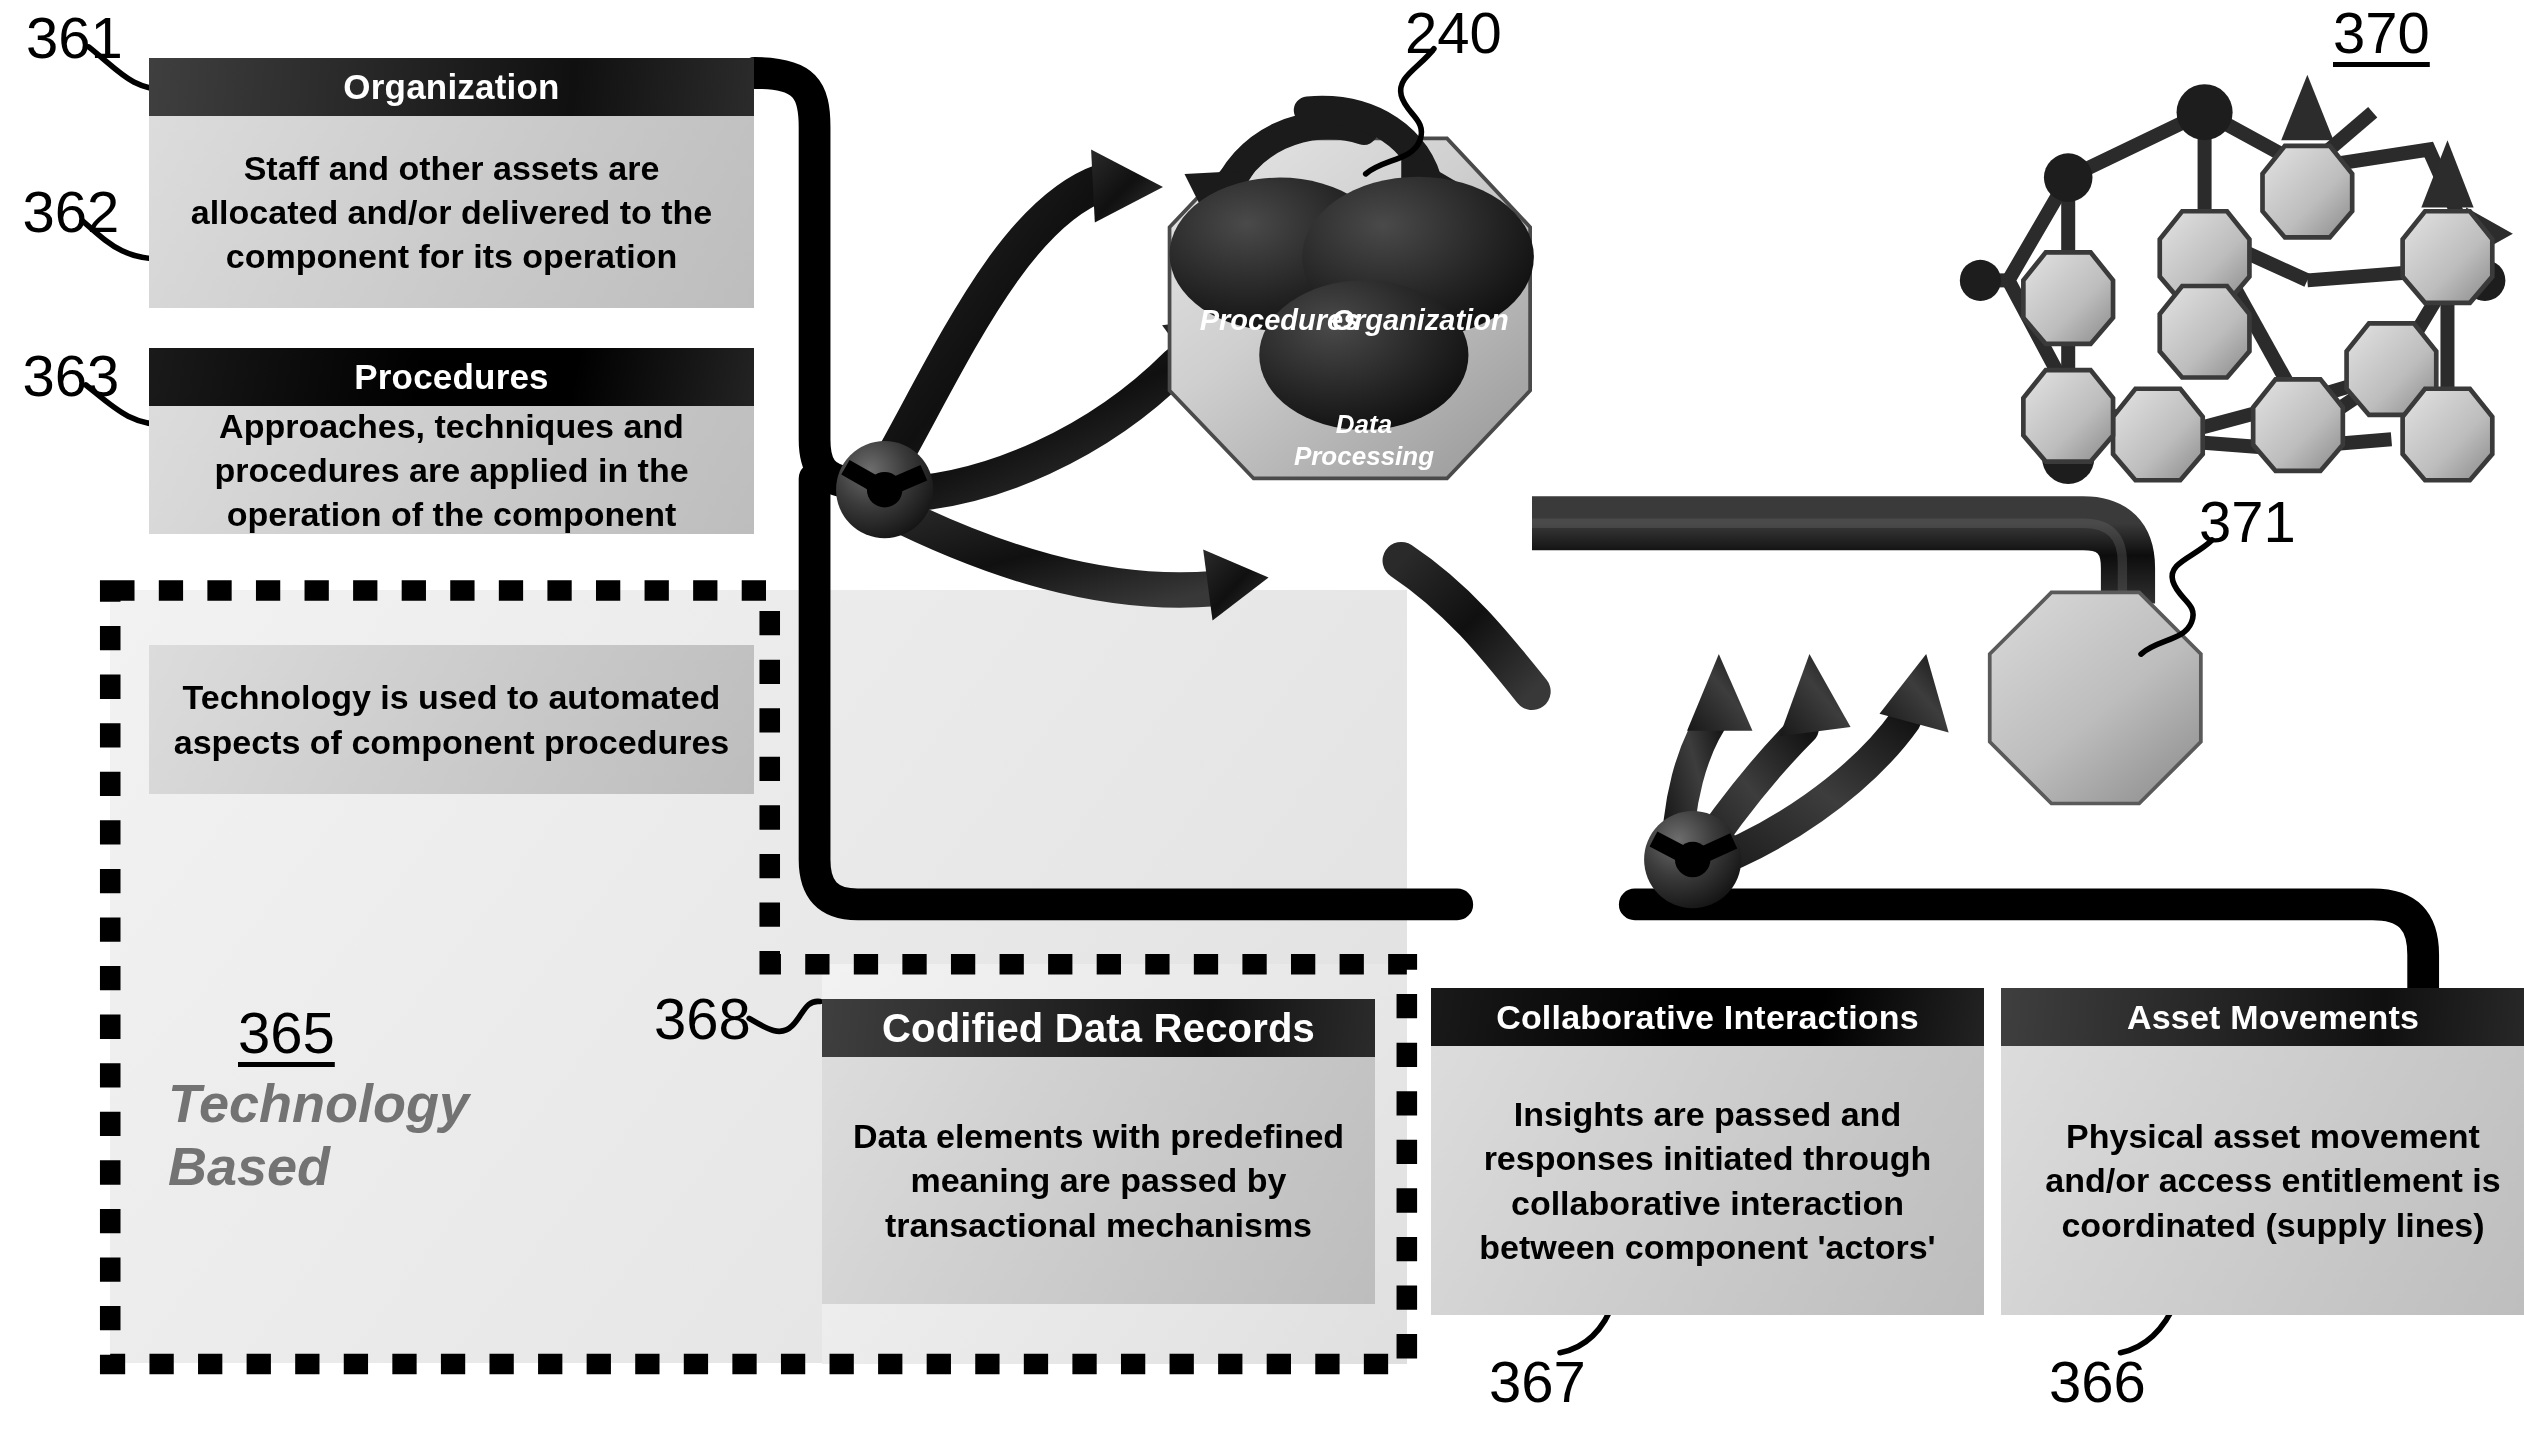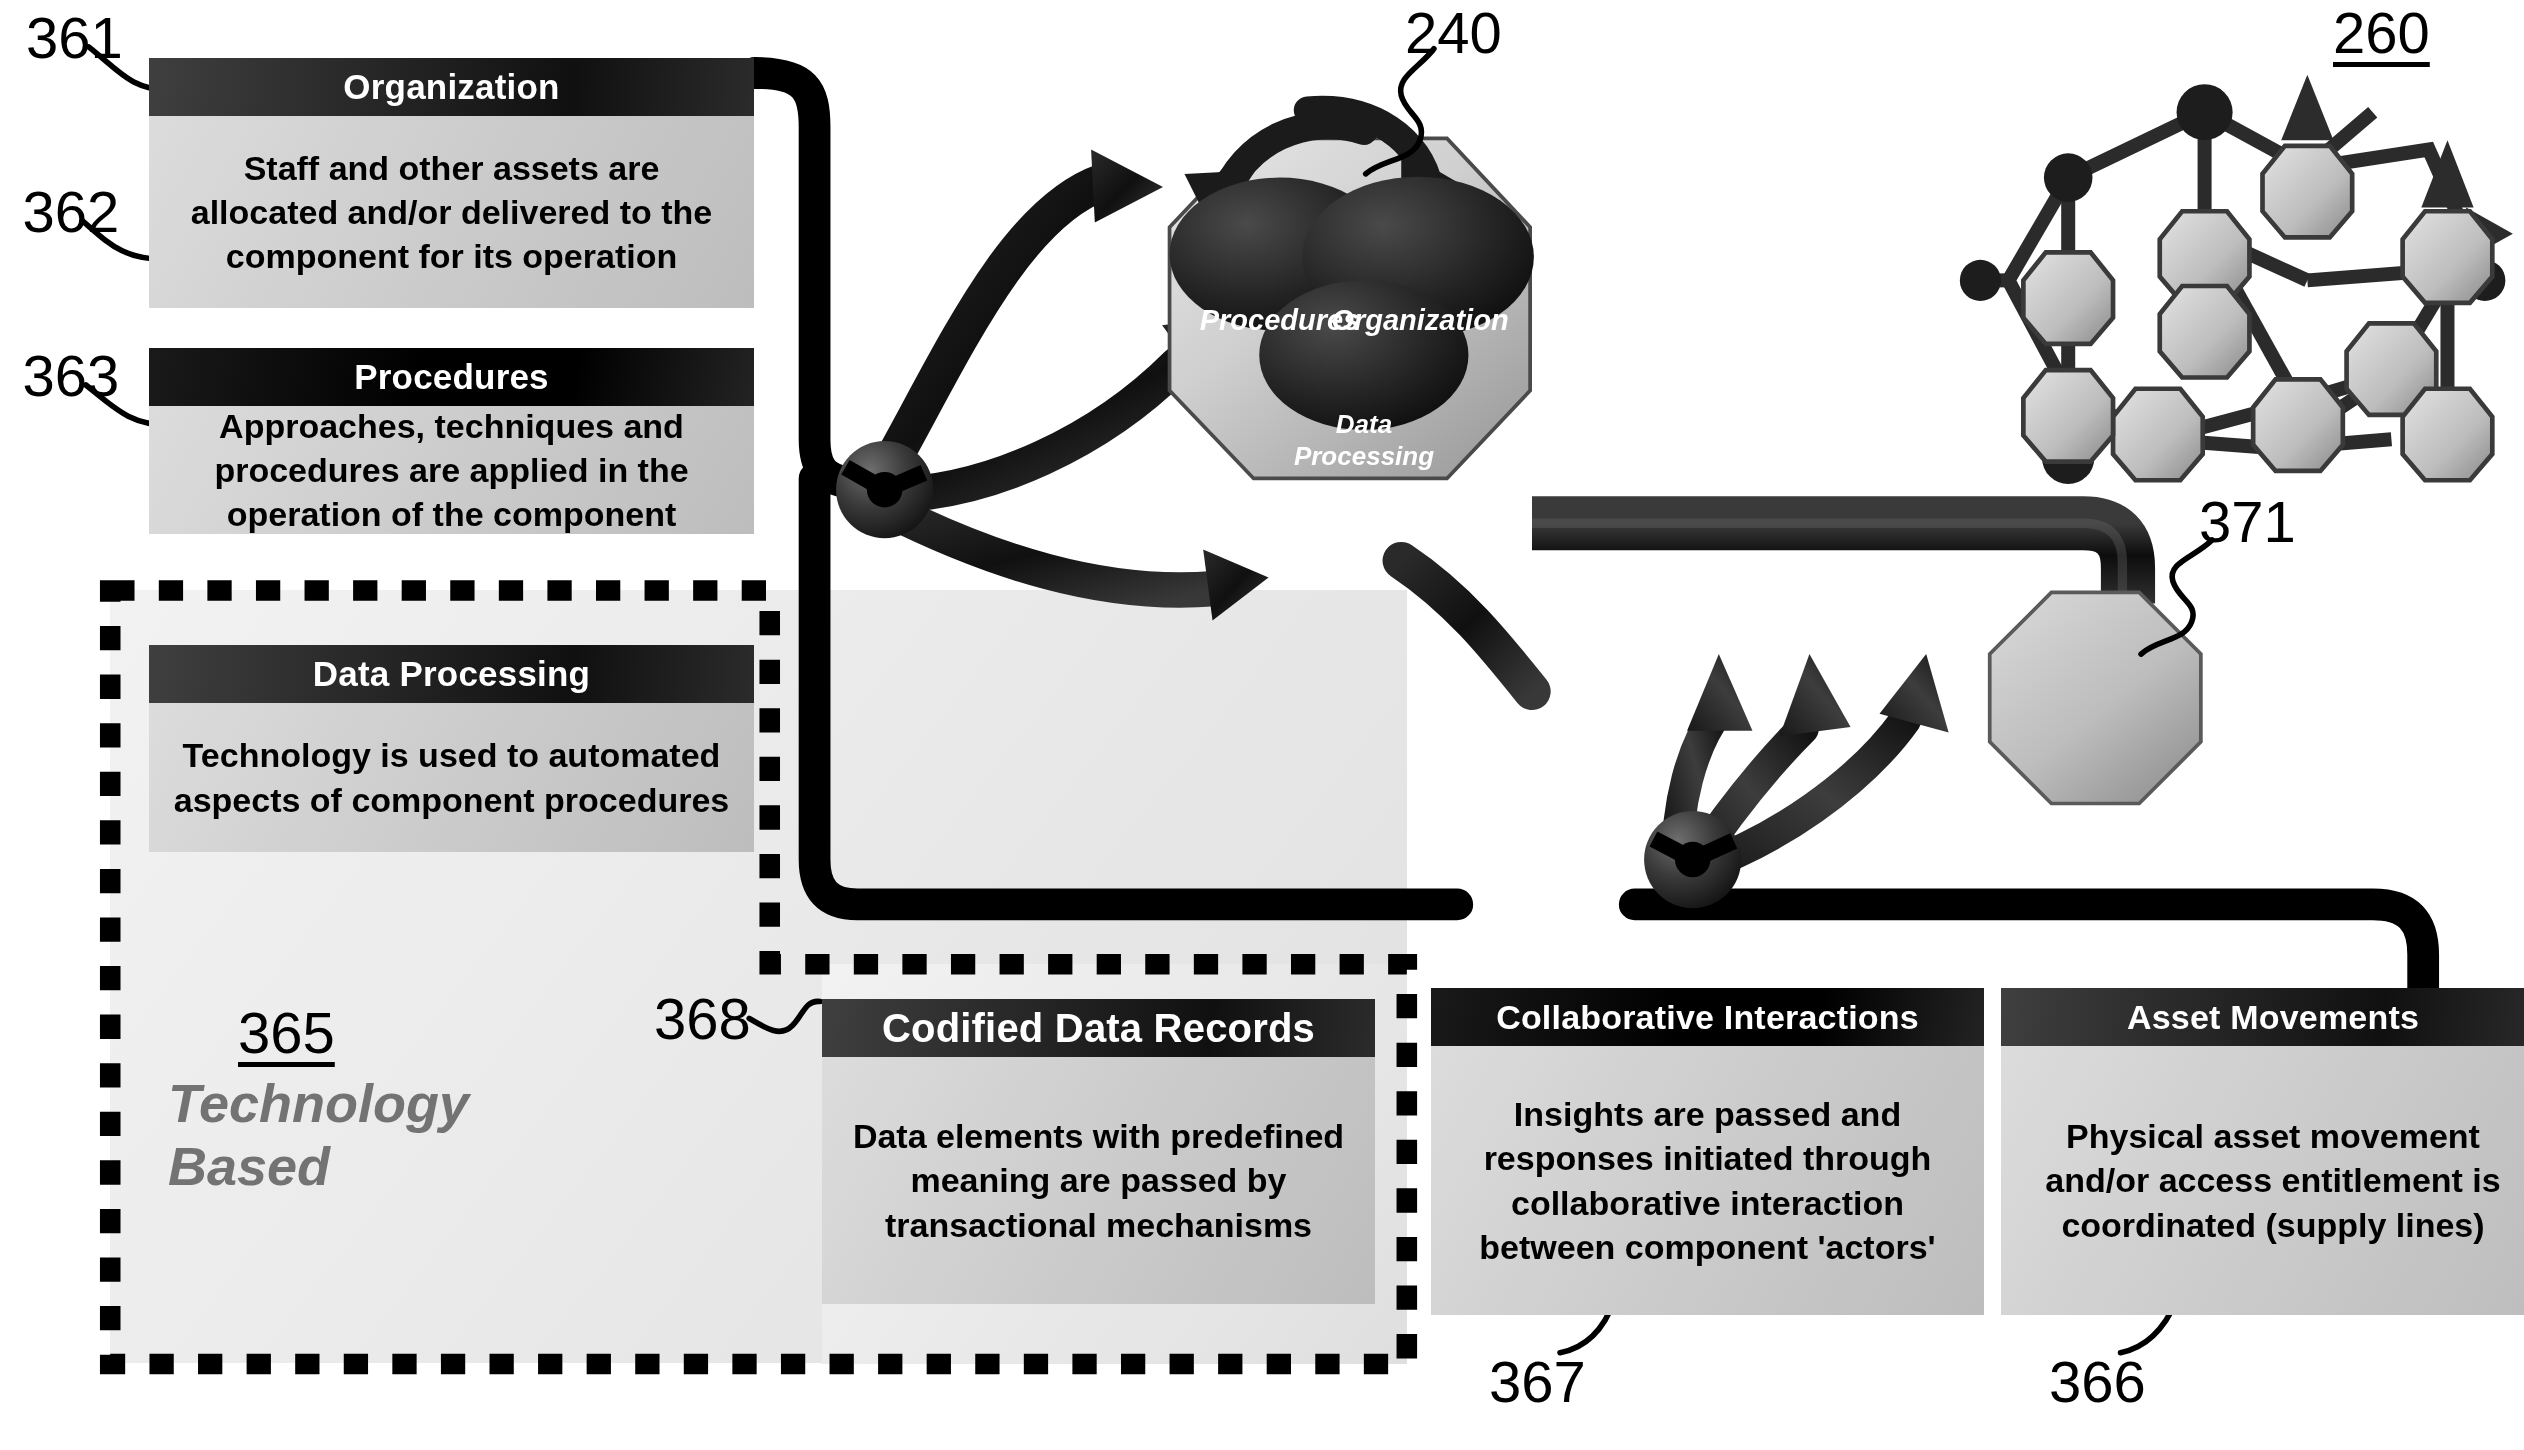--- a/index.html
+++ b/index.html
@@ -238,21 +238,20 @@
     <div class="hdr hdr-dark" style="height:58px;font-size:35px;">Organization</div>
     <div class="bdy bdy-grey" style="height:192px;font-size:34px;padding:0 22.4px;">Staff and other assets are allocated and/or delivered to the component for its operation</div>
   </div>
 
   <div class="card" style="left:149px;top:348px;width:605px;">
     <div class="hdr hdr-black" style="height:58px;font-size:35px;">Procedures</div>
     <div class="bdy bdy-grey" style="height:128px;font-size:34px;padding:0 22.4px;">Approaches, techniques and procedures are applied in the operation of the component</div>
   </div>
 
   <div class="card" style="left:149px;top:645px;width:605px;">
-    <div class="hdr hdr-dark" style="height:58px;font-size:35px;">Data Processing</div>
     <div class="bdy bdy-grey" style="height:149px;font-size:34px;padding:0 22.4px;">Technology is used to automated aspects of component procedures</div>
   </div>
 
   <div class="ref u" style="left:238px;top:1004px;">365</div>
   <div class="tba" style="left:168px;top:1072px;width:430px;font-size:54px;">
     <div>Technology</div>
     <div>Based</div>
   </div>
 
   <div class="card" style="left:822px;top:999px;width:553px;">
@@ -277,20 +276,20 @@
   <div style="position:absolute;left:1263px;top:409px;width:202px;text-align:center;color:#fff;
               font-size:26px;font-weight:bold;font-style:italic;line-height:1.22;">
     <div>Data</div>
     <div>Processing</div>
   </div>
 
   <div class="ref" style="left:26px;top:9.3px;">361</div>
   <div class="ref" style="left:22.4px;top:183px;">362</div>
   <div class="ref" style="left:22.4px;top:347px;">363</div>
   <div class="ref" style="left:1405px;top:3.7px;">240</div>
-  <div class="ref u" style="left:2333px;top:3.7px;">260</div>
+  <div class="ref u" style="left:2333px;top:3.7px;">370</div>
   <div class="ref" style="left:2199px;top:493px;">371</div>
   <div class="ref" style="left:654px;top:990px;">368</div>
   <div class="ref" style="left:1489px;top:1353px;">367</div>
   <div class="ref" style="left:2049px;top:1353px;">366</div>
 
 </div>
 
 
 </body></html>

